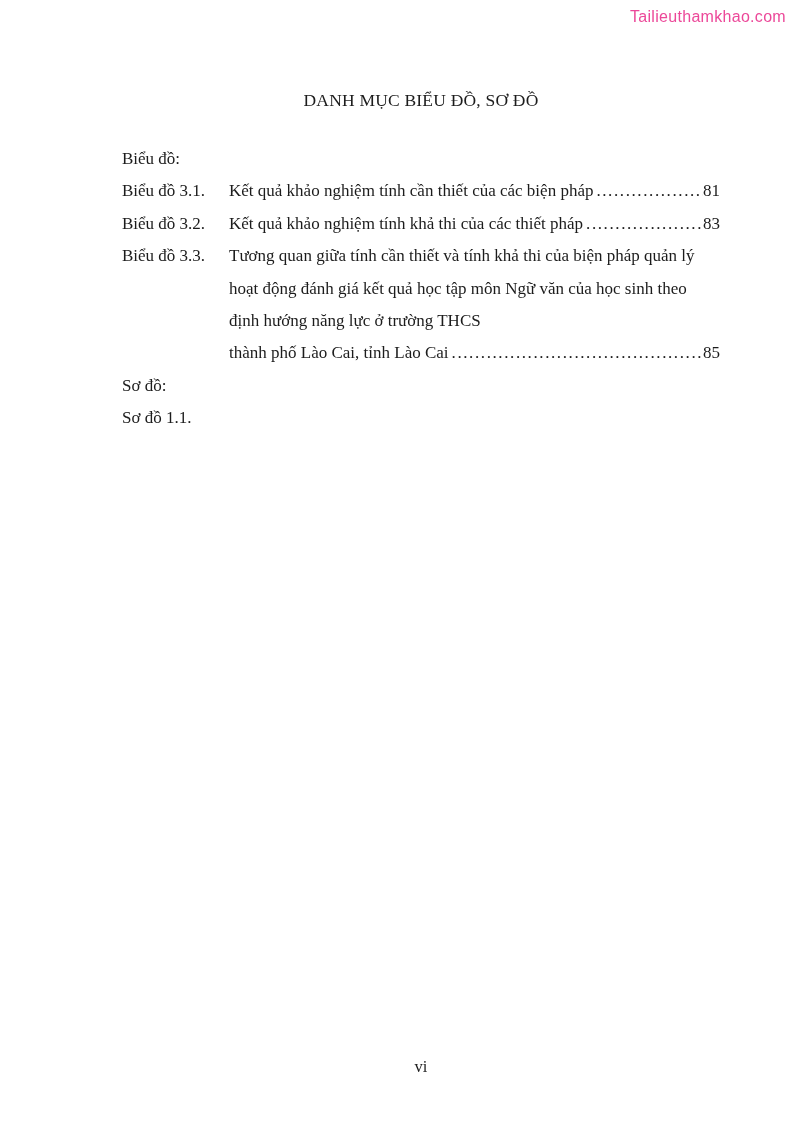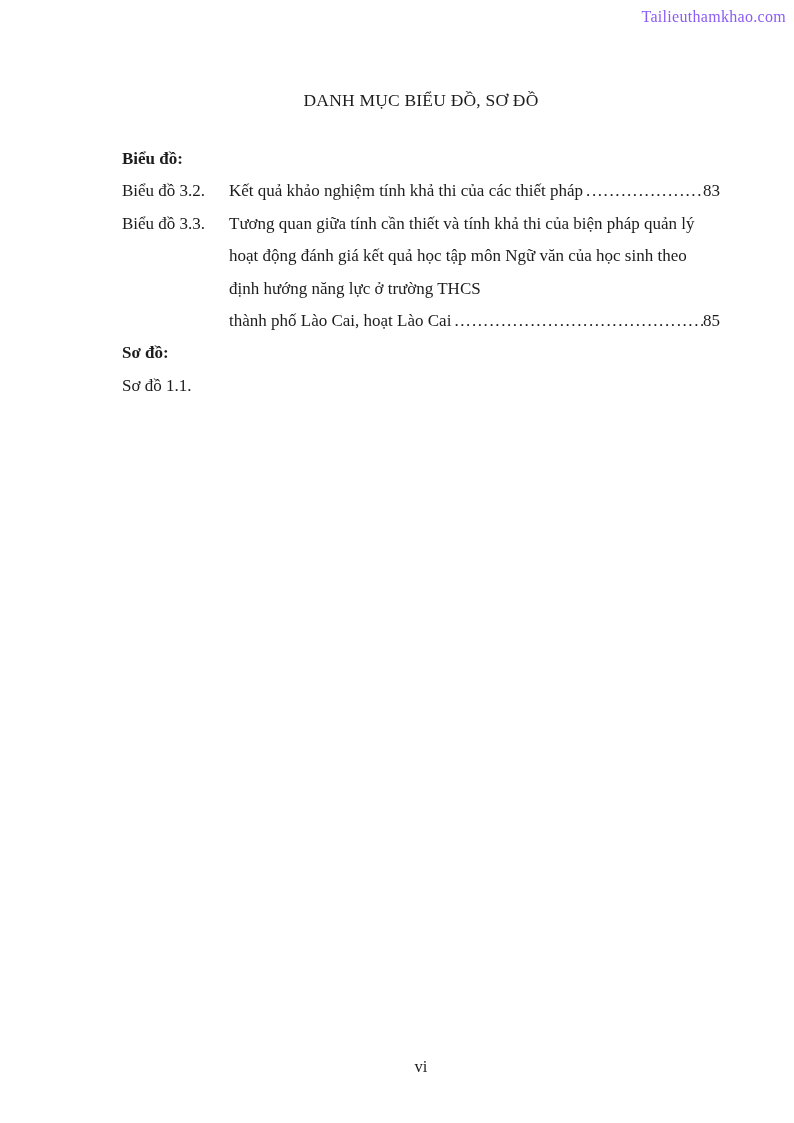--- a/index.html
+++ b/index.html
@@ -14,23 +14,23 @@
     margin: 0 auto;
     background: #ffffff;
     font-family: "Liberation Serif", "DejaVu Serif", serif;
     color: #1c1c1c;
     overflow: hidden;
   }
   .watermark {
     position: absolute;
     top: 8px;
     right: 8px;
-    font-family: Liberation Serif, serif;
+    font-family: Liberation Sans, sans-serif;
     font-size: 16px;
-    color: #8b5cf6;
+    color: #ec4899;
     text-shadow: 1px 1px 0 #ffffff;
     letter-spacing: 0.3px;
   }
   .content {
     position: absolute;
     left: 122px;
     top: 0;
     width: 598px;
   }
   .doc-title {
@@ -40,21 +40,21 @@
     font-weight: normal;
     line-height: 24px;
     letter-spacing: 0.2px;
   }
   .toc {
     margin-top: 31px;
     font-size: 17px;
     line-height: 32.4px;
   }
   .section-heading {
-    font-weight: bold;
+    font-weight: normal;
   }
   .entry {
     display: flex;
     align-items: flex-start;
   }
   .entry-label {
     flex: 0 0 107px;
     white-space: nowrap;
   }
   .entry-content {
@@ -104,40 +104,50 @@
   <div class="watermark">Tailieuthamkhao.com</div>
 
   <div class="content">
 
     <h1 class="doc-title">DANH MỤC BIỂU ĐỒ, SƠ ĐỒ</h1>
 
     <div class="toc">
 
       <div class="section-heading">Biểu đồ:</div>
 
+      <div class="entry">
+        <span class="entry-label">Biểu đồ 3.1.</span>
+        <span class="entry-content">
+          <span class="leader-line">
+            <span class="text">Kết quả khảo nghiệm tính cần thiết của các biện pháp</span>
+            <span class="leader"></span>
+            <span class="page-num">81</span>
+          </span>
+        </span>
+      </div>
 
       <div class="entry">
         <span class="entry-label">Biểu đồ 3.2.</span>
         <span class="entry-content">
           <span class="leader-line">
             <span class="text">Kết quả khảo nghiệm tính khả thi của các thiết pháp</span>
             <span class="leader"></span>
             <span class="page-num">83</span>
           </span>
         </span>
       </div>
 
       <div class="entry">
         <span class="entry-label">Biểu đồ 3.3.</span>
         <span class="entry-content">
           <span class="just-line">Tương quan giữa tính cần thiết và tính khả thi của biện pháp</span>
           <span class="just-line">quản lý hoạt động đánh giá kết quả học tập môn Ngữ văn</span>
           <span class="just-line">của học sinh theo định hướng năng lực ở trường THCS</span>
           <span class="leader-line">
-            <span class="text">thành phố Lào Cai, hoạt Lào Cai</span>
+            <span class="text">thành phố Lào Cai, tỉnh Lào Cai</span>
             <span class="leader"></span>
             <span class="page-num">85</span>
           </span>
         </span>
       </div>
 
       <div class="section-heading">Sơ đồ:</div>
 
       <div class="entry">
         <span class="entry-label">Sơ đồ 1.1.</span>

